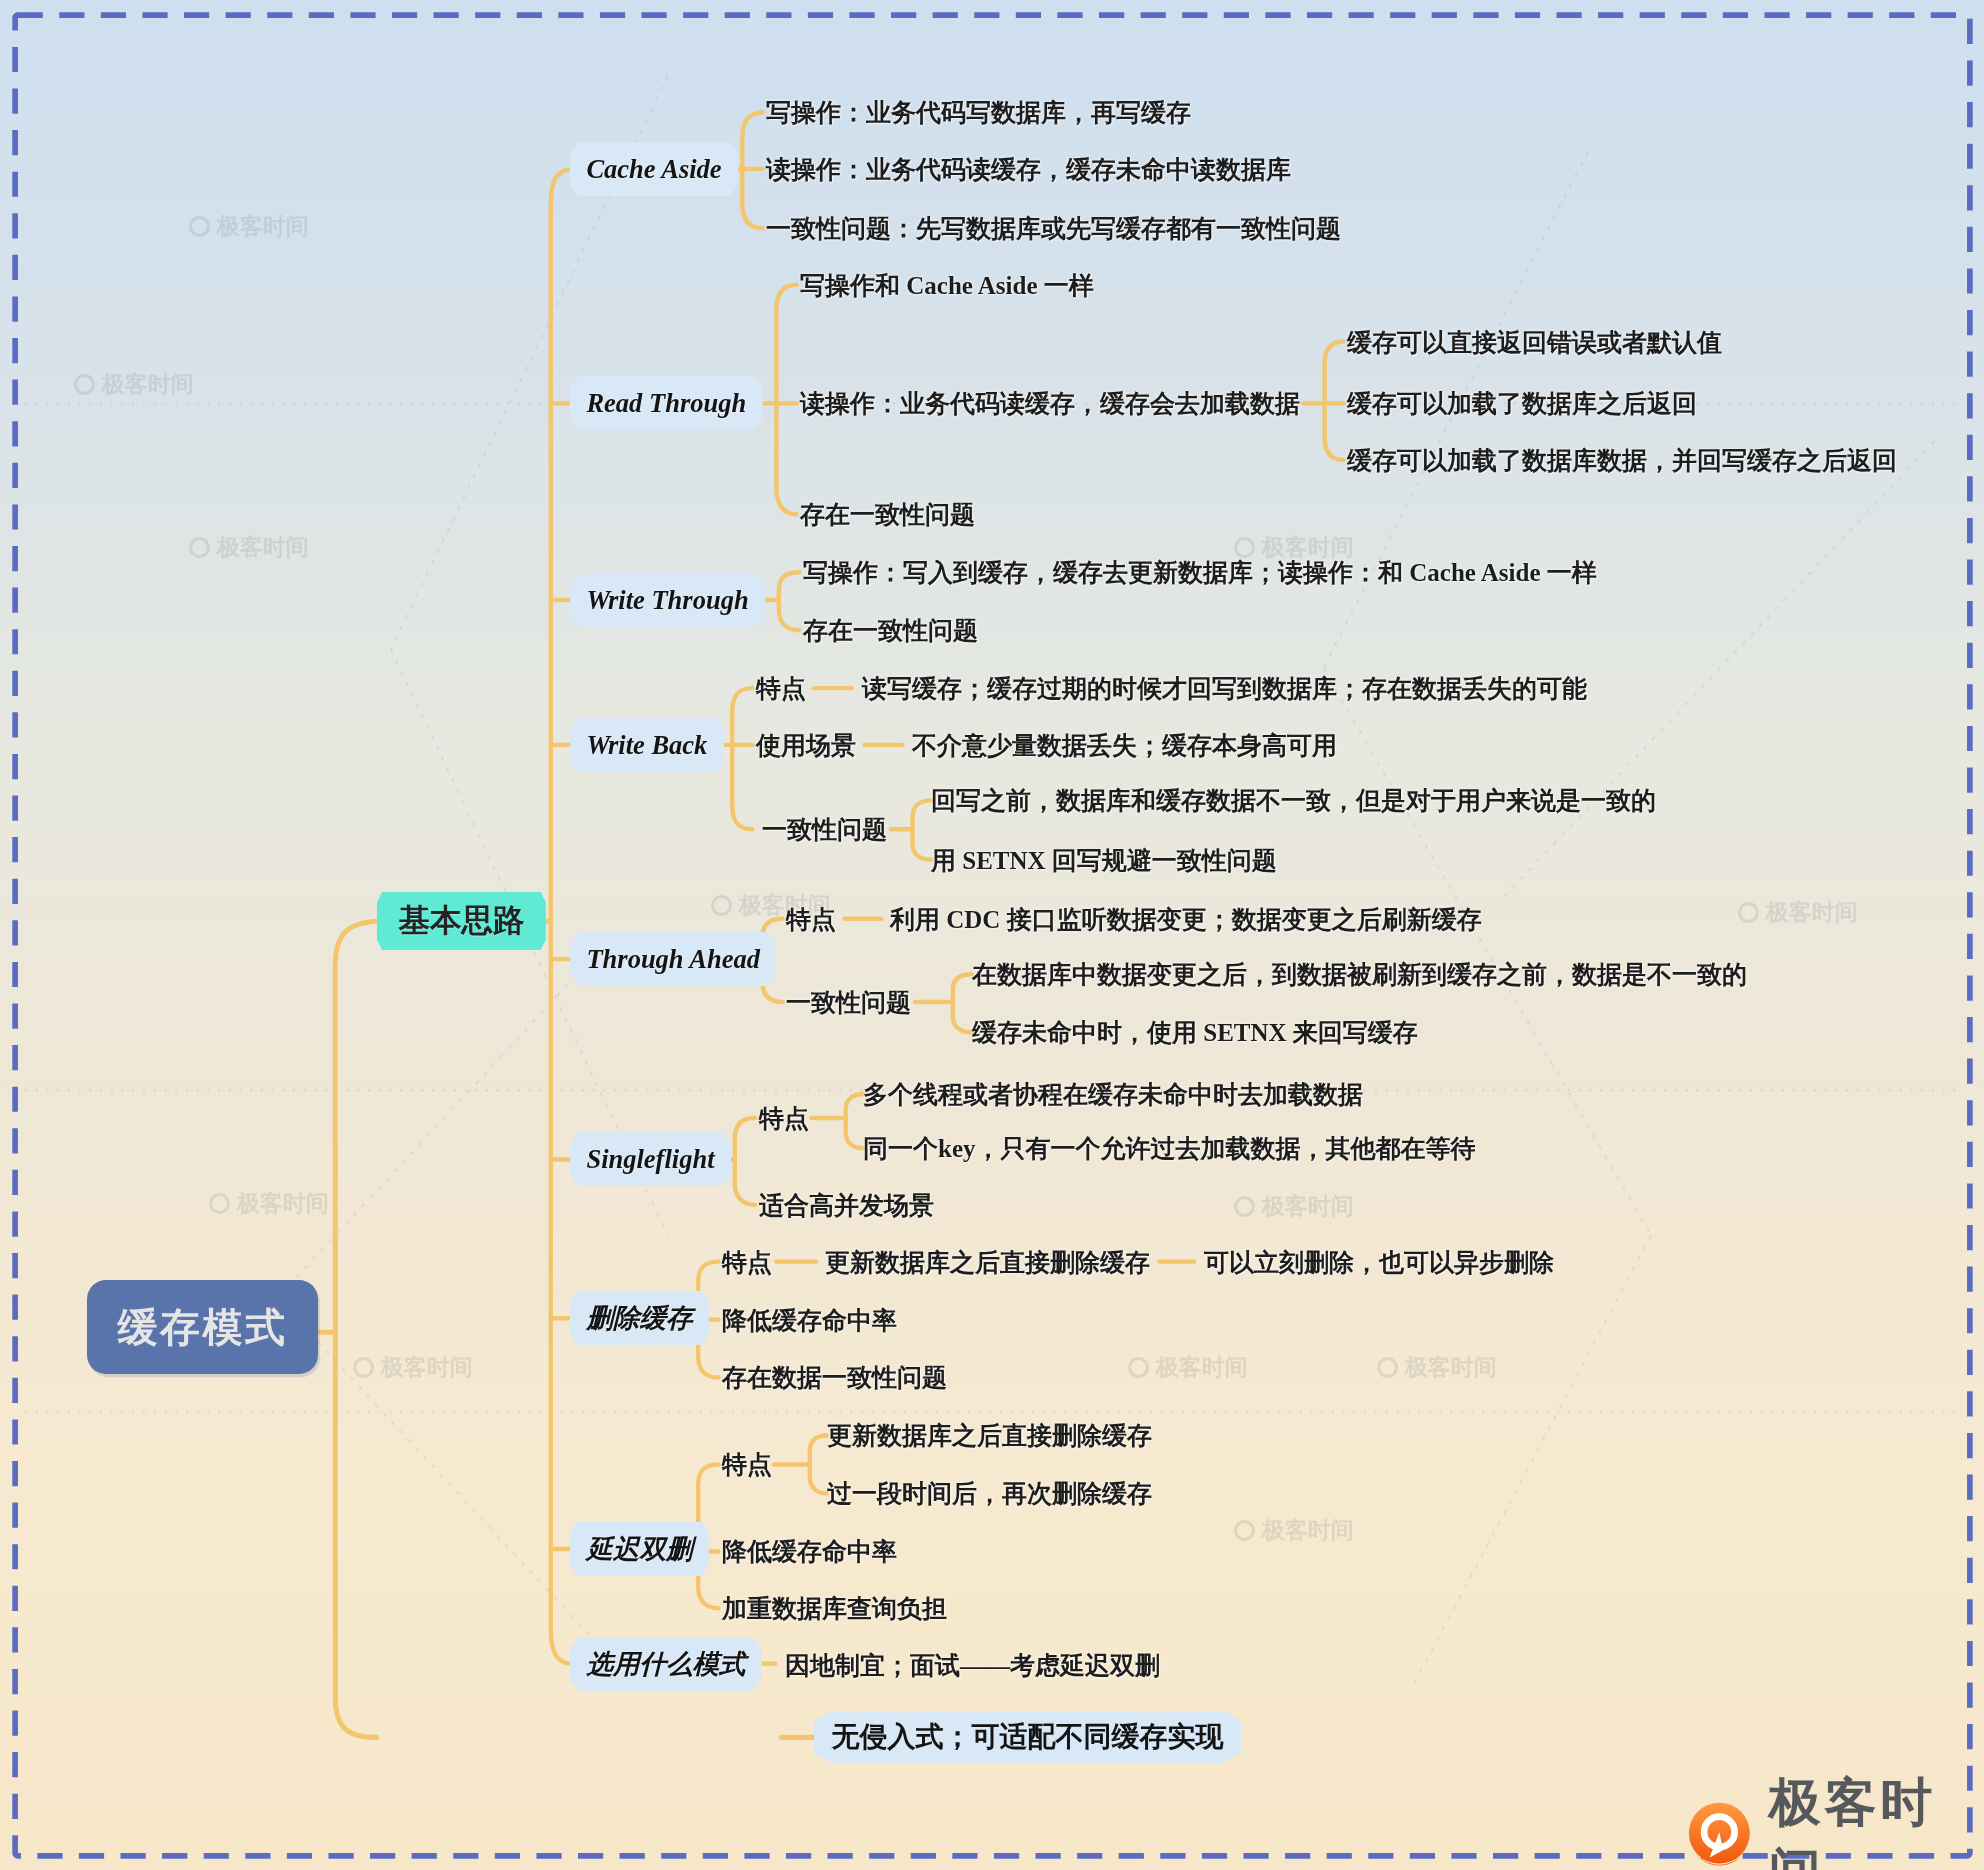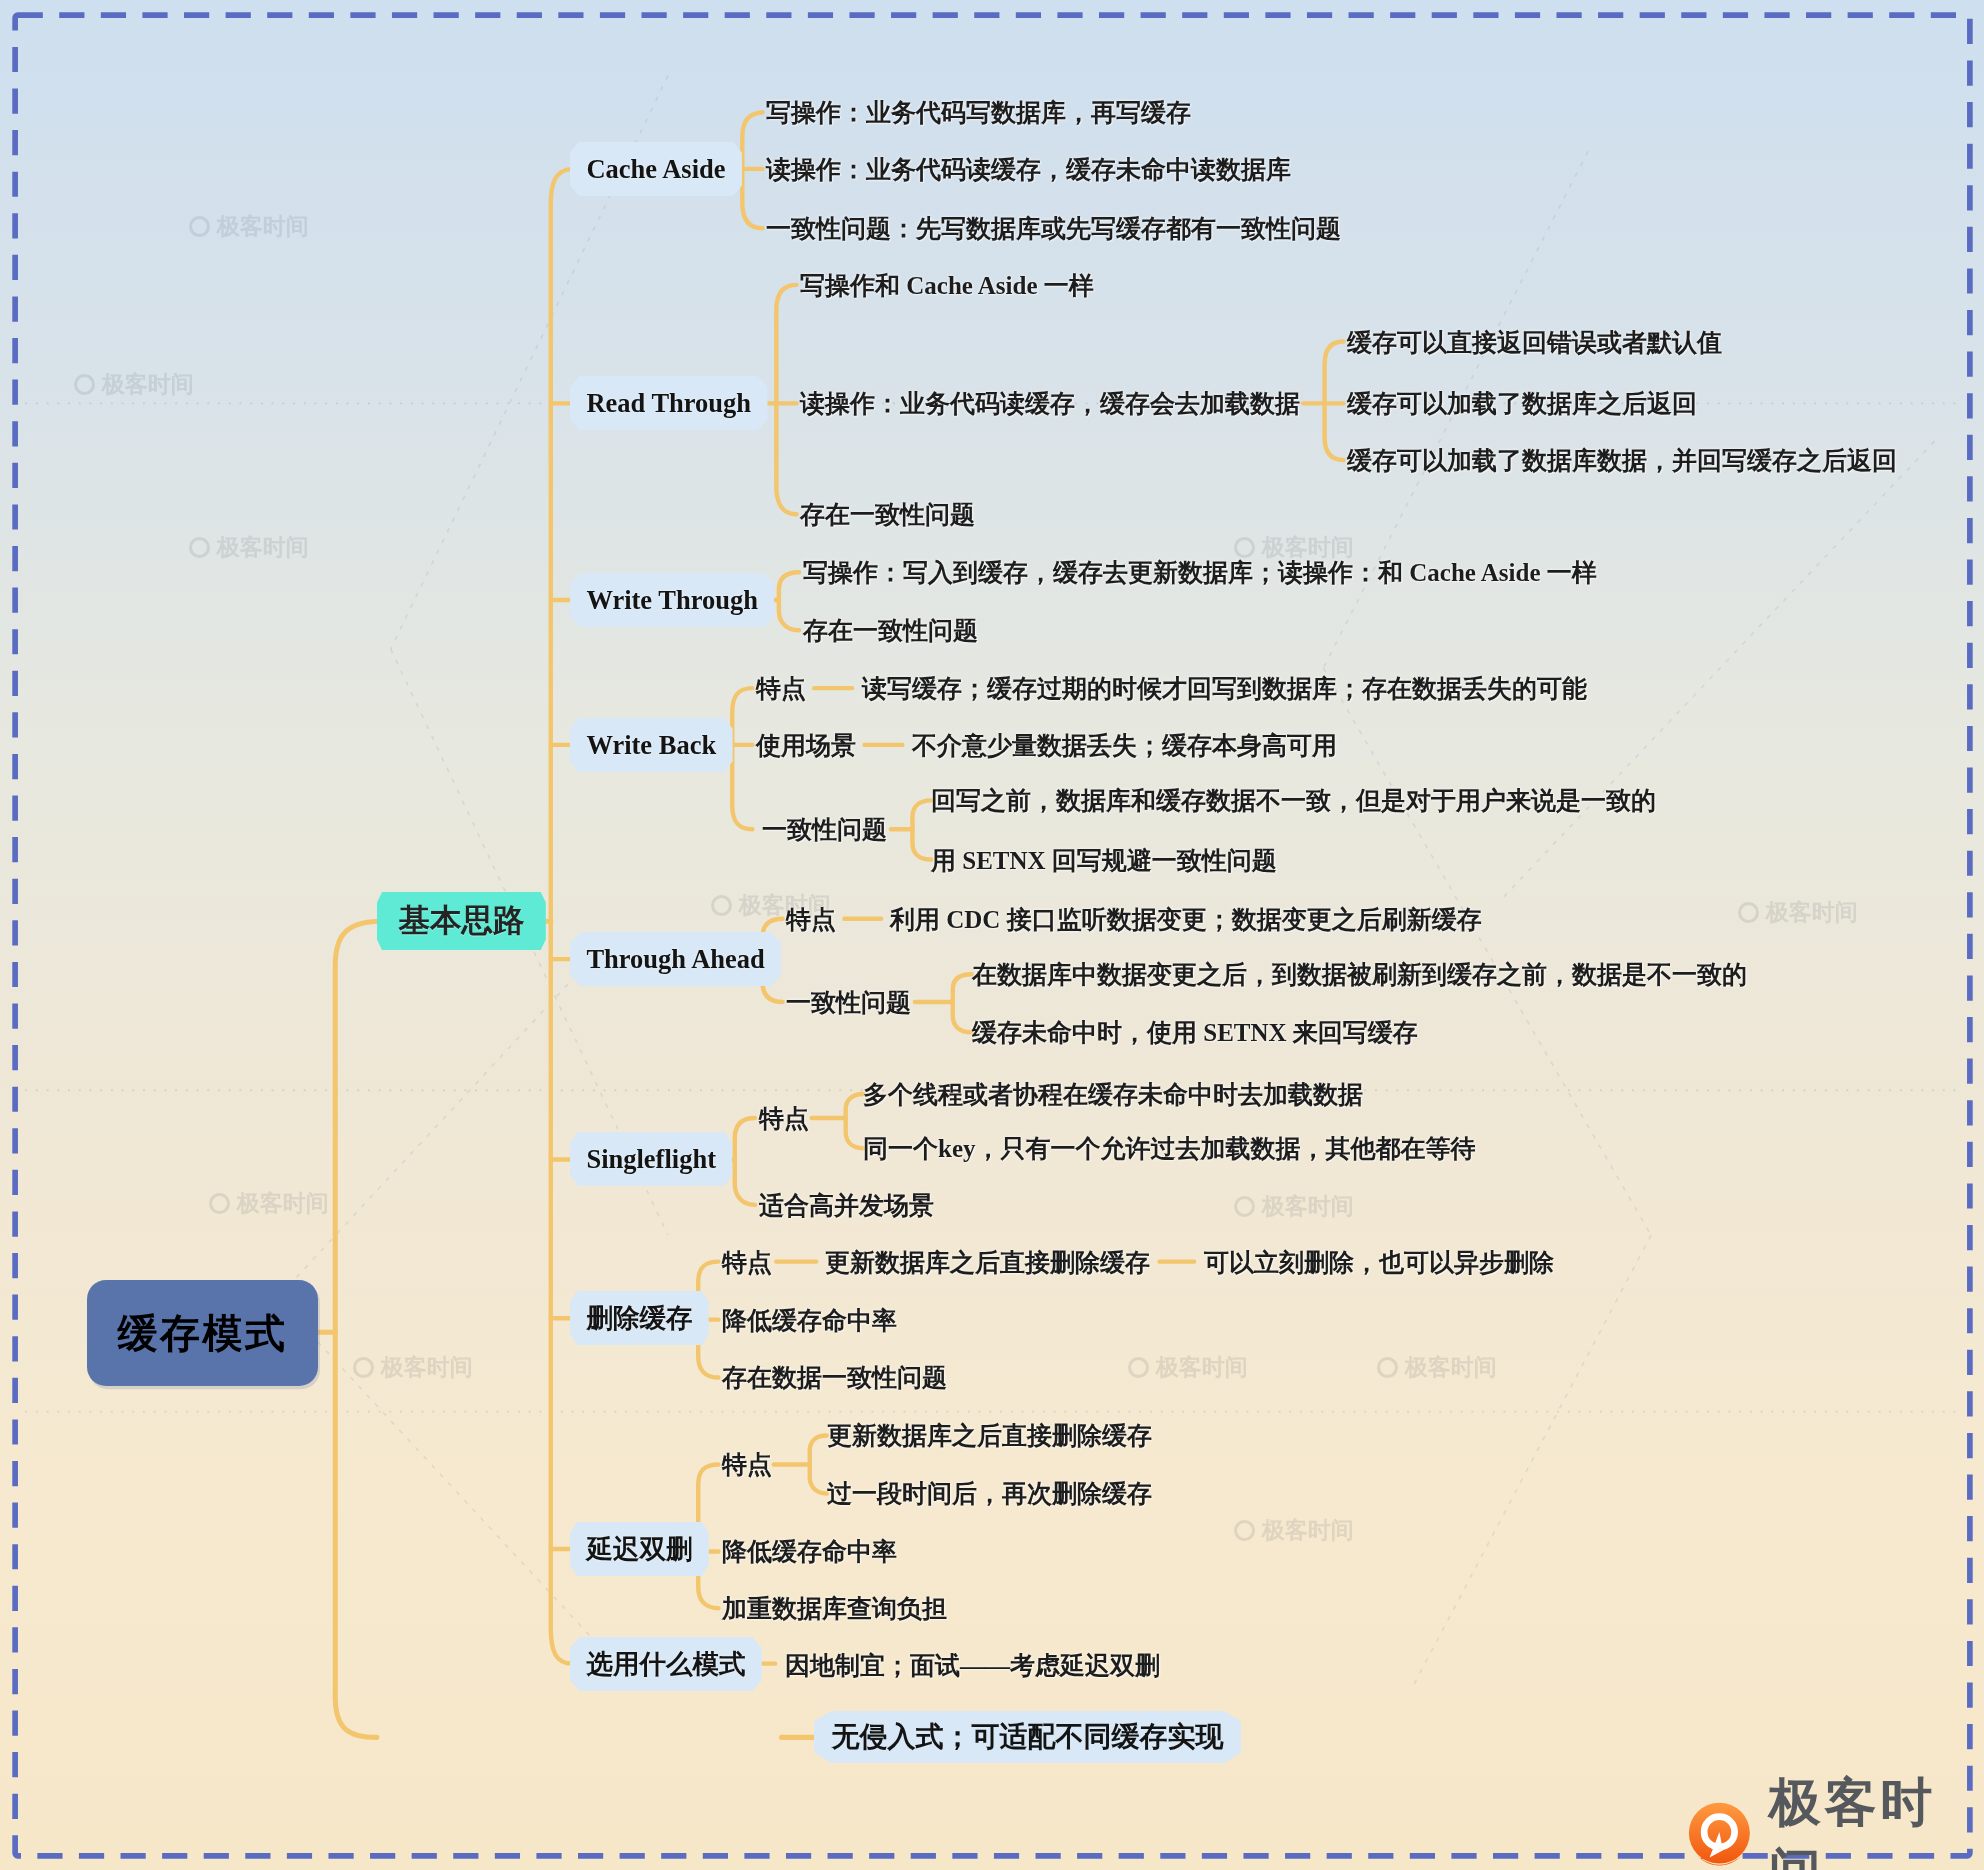--- a/index.html
+++ b/index.html
@@ -15,33 +15,34 @@
     font-size:25px;font-weight:700;color:#1d1d1d;white-space:nowrap;
     text-shadow:0 0 3.2px rgba(255,255,255,.85),1.3px 1.3px 0 rgba(255,255,255,.4);
   }
   .pill{
     position:absolute;transform:translateY(-50%);
     background:#d8e8f6;color:#141414;
     font-size:26.5px;font-weight:700;white-space:nowrap;
     height:54px;line-height:54px;padding:0 16.4px;
     clip-path:polygon(5% 0%,95% 0%,100% 20%,100% 80%,95% 100%,5% 100%,0% 80%,0% 20%);
     text-shadow:0 0 2.5px rgba(255,255,255,.7);
+    font-style:italic;
   }
   .node-orange{
     position:absolute;transform:translateY(-50%);
     background:#5eead4;color:#242424;
     font-weight:700;white-space:nowrap;
     clip-path:polygon(3% 0%,97% 0%,100% 18%,100% 82%,97% 100%,3% 100%,0% 82%,0% 18%);
     text-shadow:0 0.6px 0 rgba(255,255,255,.35);
   }
   #node-basic{left:377px;top:921px;height:58px;line-height:58px;font-size:31.5px;padding:0 21.4px;}
   #node-decorator{left:372px;top:1737px;height:60px;line-height:60px;font-size:33px;padding:0 23px;}
   #node-root{
-    position:absolute;left:87px;top:1280px;width:231px;height:106px;
-    background:#5974ab;color:#000000;border-radius:19px;
+    position:absolute;left:87px;top:1280px;width:231px;height:94px;
+    background:#5974ab;color:#e5e5e5;border-radius:19px;
     display:flex;align-items:center;justify-content:center;
     font-size:40px;font-weight:700;letter-spacing:2.5px;
     box-shadow:1.9px 3.2px 0 rgba(80,100,150,.18);
   }
   #leaf-decorator-child{
     position:absolute;left:814px;top:1737px;transform:translateY(-50%);
     background:#d8e8f6;color:#141414;font-size:28px;font-weight:700;white-space:nowrap;
     height:52px;line-height:52px;padding:0 17.6px;
     clip-path:polygon(4% 0%,96% 0%,100% 20%,100% 80%,96% 100%,4% 100%,0% 80%,0% 20%);
   }

